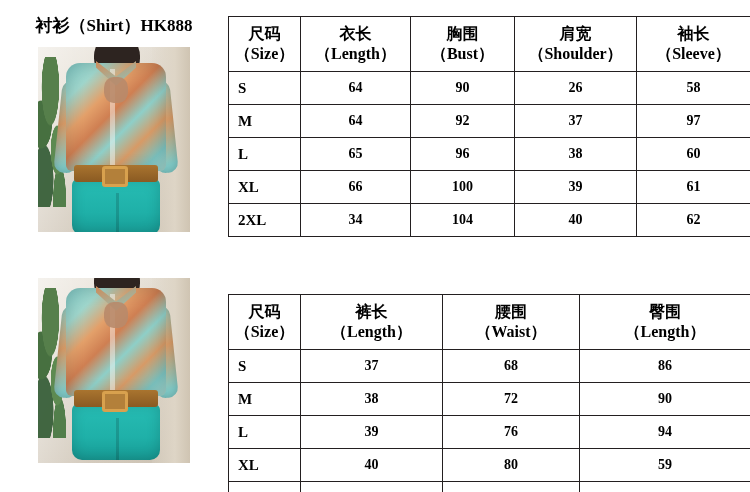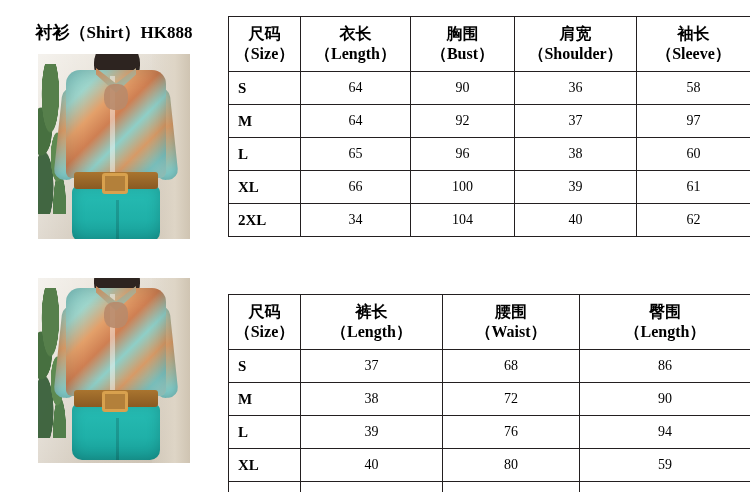--- a/index.html
+++ b/index.html
@@ -34,21 +34,21 @@
     flex: 0 0 228px;
     display: flex;
     flex-direction: column;
     align-items: center;
   }
   .product-title {
     font-size: 17px;
     font-weight: bold;
     letter-spacing: 0px;
     text-align: center;
-    padding-top: 21px;
+    padding-top: 14px;
     padding-bottom: 10px;
     white-space: nowrap;
     font-family: "Liberation Serif", "DejaVu Serif", serif;
   }
 
   
   .photo {
     position: relative;
     width: 152px;
     height: 185px;
@@ -173,21 +173,21 @@
   
   .size-table {
     border-collapse: collapse;
     table-layout: fixed;
     font-family: "Liberation Serif", "DejaVu Serif", serif;
   }
   .size-table td, .size-table th {
     border: 1px solid #231f20;
     text-align: center;
     vertical-align: middle;
-    font-weight: normal;
+    font-weight: bold;
     padding: 0;
   }
   .size-table thead th {
     height: 54px;
     font-size: 16px;
     font-weight: bold;
     line-height: 1.25;
   }
   .size-table thead th .l2 { display: block; text-align: center; }
   .size-table tbody td {
@@ -278,21 +278,21 @@
               <span>袖长</span>
               <span class="l2">（Sleeve）</span>
             </th>
           </tr>
         </thead>
         <tbody>
           <tr>
             <td class="sz">S</td>
             <td>64</td>
             <td>90</td>
-            <td>36</td>
+            <td>26</td>
             <td>58</td>
           </tr>
           <tr>
             <td class="sz">M</td>
             <td>64</td>
             <td>92</td>
             <td>37</td>
             <td>97</td>
           </tr>
           <tr>

